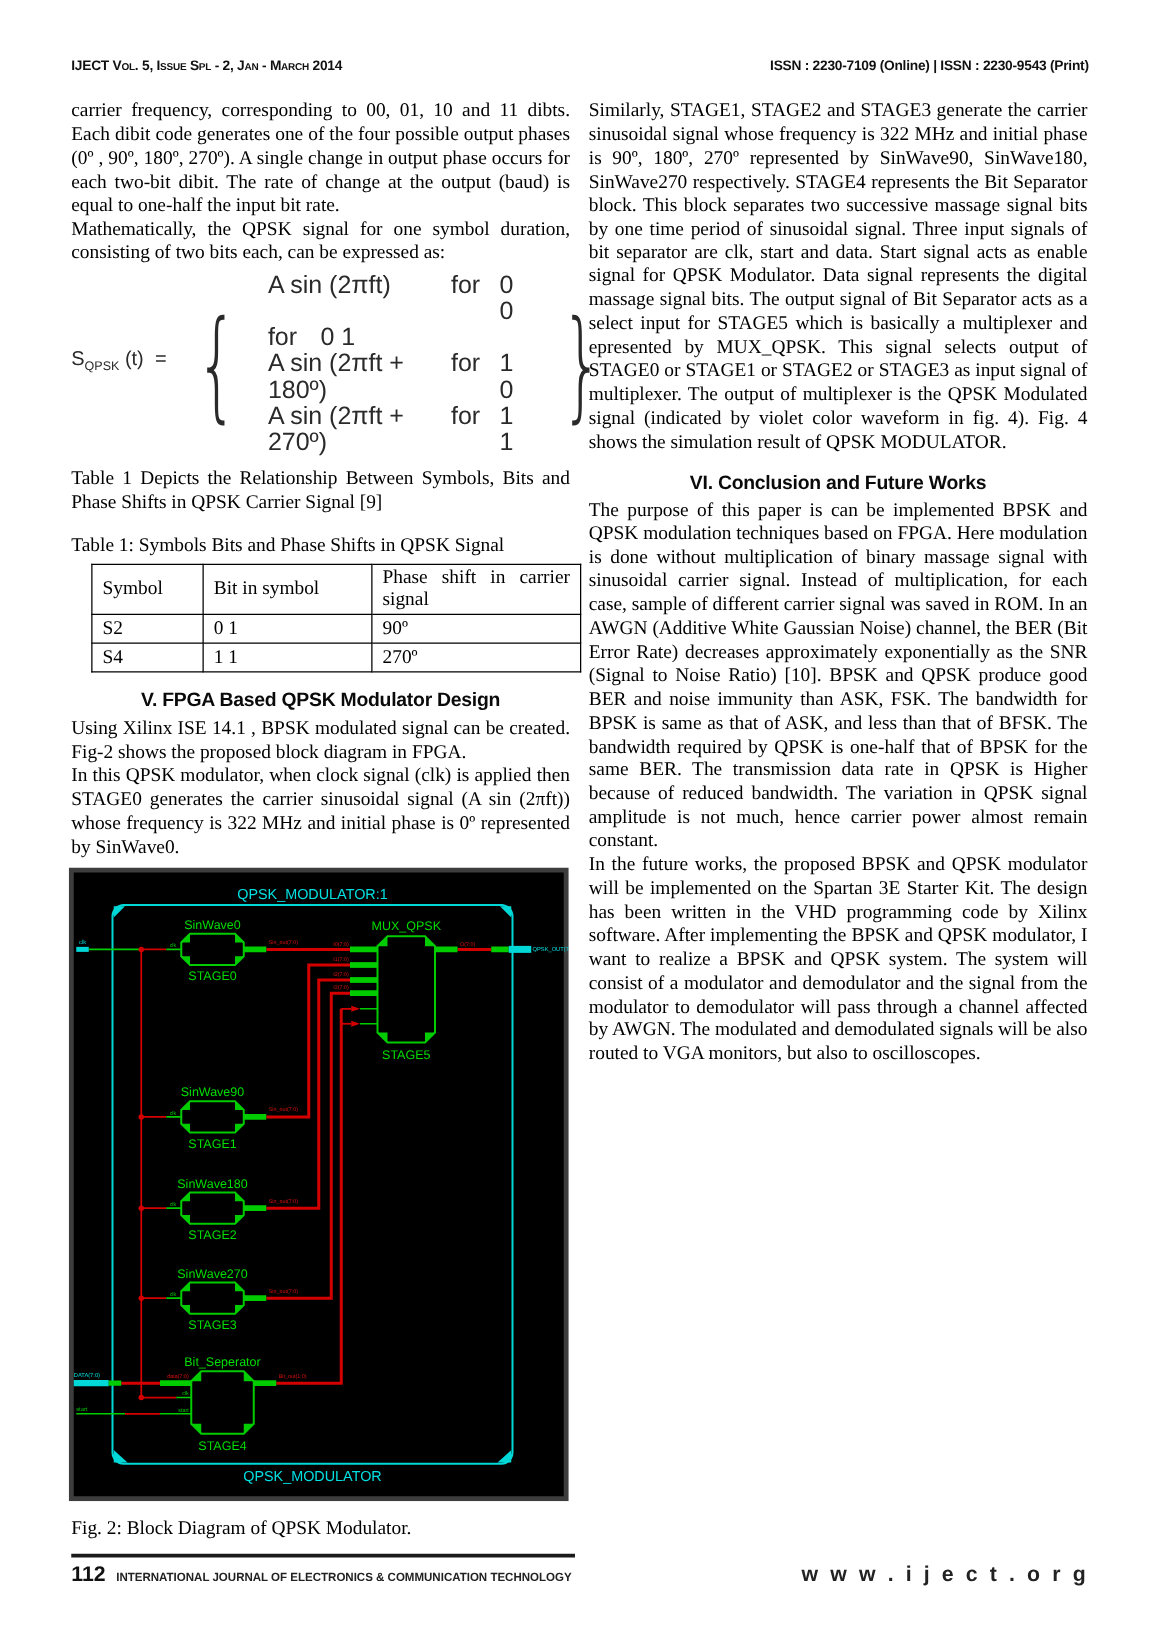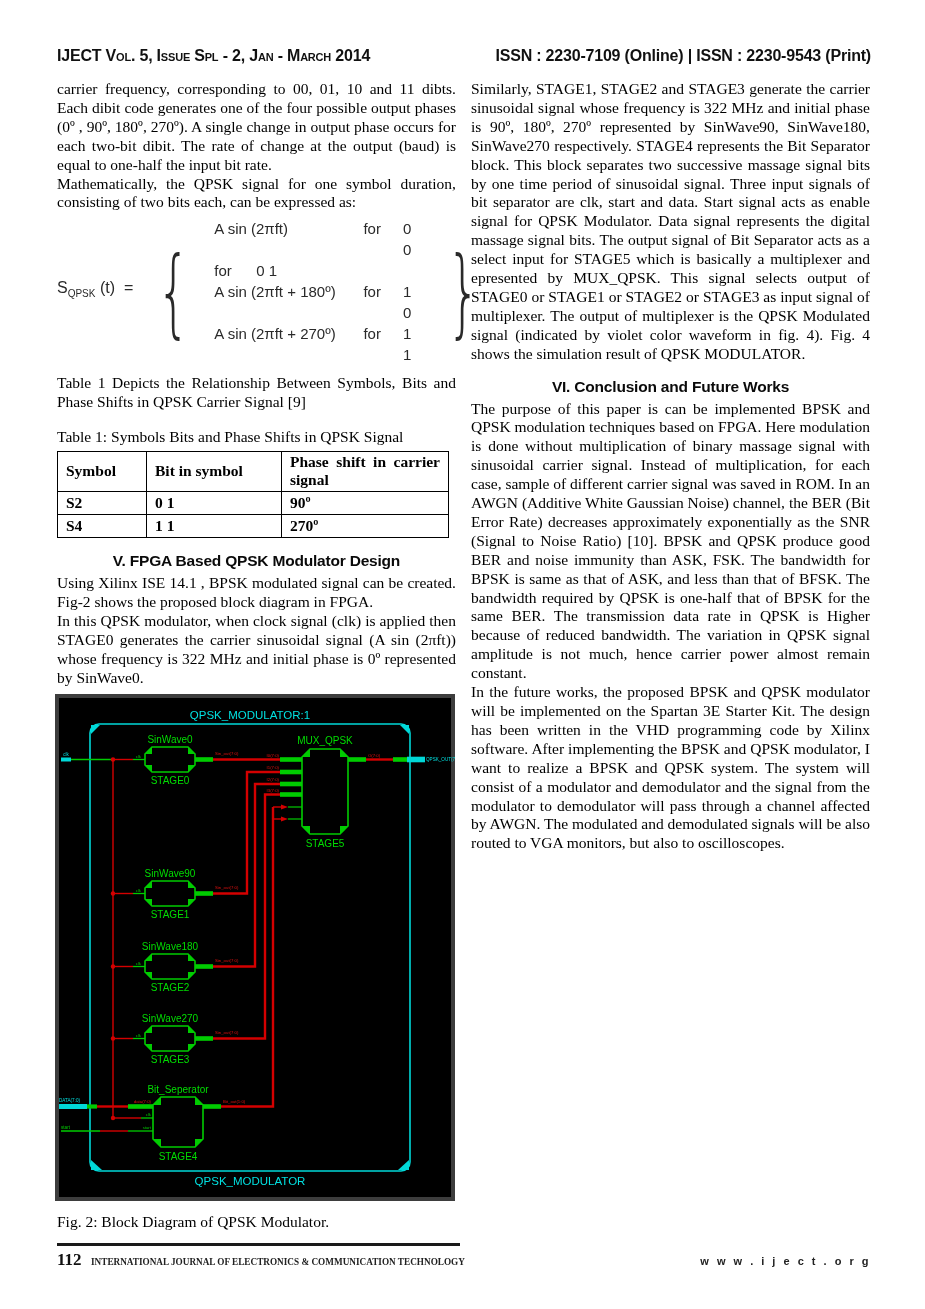--- a/index.html
+++ b/index.html
@@ -5,21 +5,21 @@
   html,body { margin:0; padding:0; background:#e8e8e8; }
   .page {
     position:relative; width:925px; height:1309px; margin:0 auto;
     background:#ffffff; font-family:"Liberation Serif", serif; color:#000;
     overflow:hidden;
   }
   
   .header {
     position:absolute; top:47px; left:57px; width:814px;
     display:flex; justify-content:space-between; align-items:baseline;
-    font-family:"Liberation Sans", sans-serif; font-weight:bold; font-size:16px;
+    font-family:"Liberation Sans", sans-serif; font-weight:bold; font-size:11px;
     color:#111;
   }
   .header .jhead { font-variant:small-caps; letter-spacing:-0.2px; }
   .header .issn { letter-spacing:-0.2px; }
   
   .col { position:absolute; top:80px; width:399px; font-size:15.5px; line-height:18.9px; text-align:justify; }
   .col-left  { left:57px; }
   .col-right { left:471px; }
   .col p { margin:0; }
   .sec-heading {
@@ -32,47 +32,47 @@
     font-family:"Liberation Sans", sans-serif; color:#2a2a2a; text-align:left;
   }
   .eq-lhs { font-size:16px; white-space:pre; margin-right:10px; }
   .eq-lhs sub { font-size:10px; }
   .eq-t { white-space:pre; }
   .brace {
     font-family:"DejaVu Sans", sans-serif; font-size:96px; font-weight:100;
     line-height:88px; transform:scaleX(0.55); color:#2a2a2a;
   }
   .eq-rows { display:flex; flex-direction:column; margin:0 10px; }
-  .eq-row { display:flex; font-size:15px; line-height:21px; }
+  .eq-row { display:flex; font-size:20px; line-height:21px; }
   .eq-expr { width:158px; }
   .eq-for  { width:42px; }
   
   .table-title { margin:16px 0 4px 0 !important; text-align:left;font-family:Liberation Serif, serif; }
-  table.t1 { border-collapse:collapse; width:392px; margin:0 0 2px 0;font-weight:bold; }
+  table.t1 { border-collapse:collapse; width:392px; margin:0 0 2px 16px; }
   table.t1 td {
     border:1.6px solid #000; padding:1px 8px 2px 8px; font-size:15.5px; line-height:18px;
     height:19px;
   }
   table.t1 td.c0 { width:72px; }
   table.t1 td.c1 { width:118px; }
   
   .figure-wrap { margin:7px 0 0 -2px; }
   .fig-caption { margin-top:7px !important; text-align:left; }
   
   .footer {
     position:absolute; left:57px; top:1243px; width:814px;
     font-family:"Liberation Sans", sans-serif;
   }
   .footer-rule { width:403px; border-top:3px solid #1a1a1a; margin-bottom:4px; }
   .footer-row { display:flex; justify-content:space-between; align-items:baseline; }
-  .footer-left { display:flex; align-items:baseline;font-family:Liberation Serif, serif; }
+  .footer-left { display:flex; align-items:baseline; }
   .page-num { font-size:17px; font-weight:bold; color:#111; margin-right:9px; }
   .journal-name { font-size:9.5px; font-weight:bold; letter-spacing:0; color:#222;
     transform:scaleX(0.97); transform-origin:left; }
-  .site { font-size:11px; font-weight:bold; letter-spacing:2.5px; color:#222; }
+  .site { font-size:17px; font-weight:bold; letter-spacing:2.5px; color:#222; }
   svg text { font-family:"Liberation Sans", sans-serif; }
 </style>
 </head>
 <body>
 
 <div class="page">
 
   <div class="header">
     <span class="jhead">IJECT Vol. 5, Issue Spl - 2, Jan - March 2014</span>
     <span class="issn">ISSN : 2230-7109 (Online)  |  ISSN : 2230-9543 (Print)</span>

